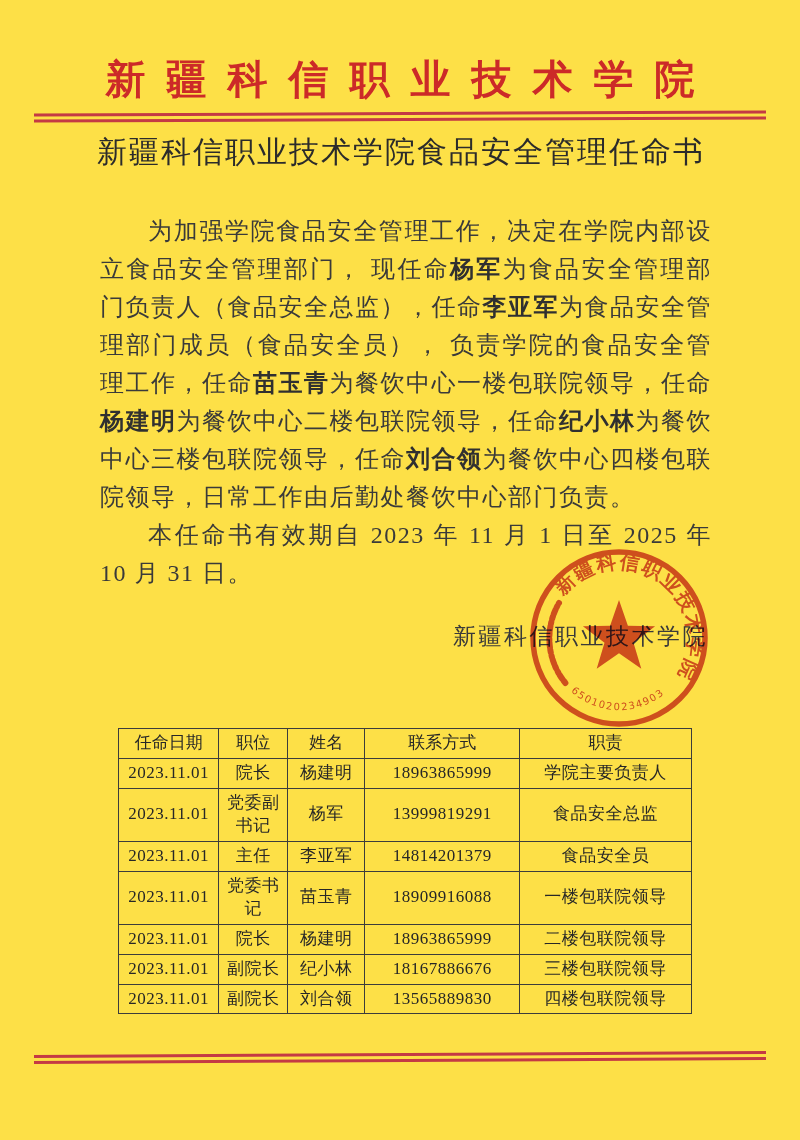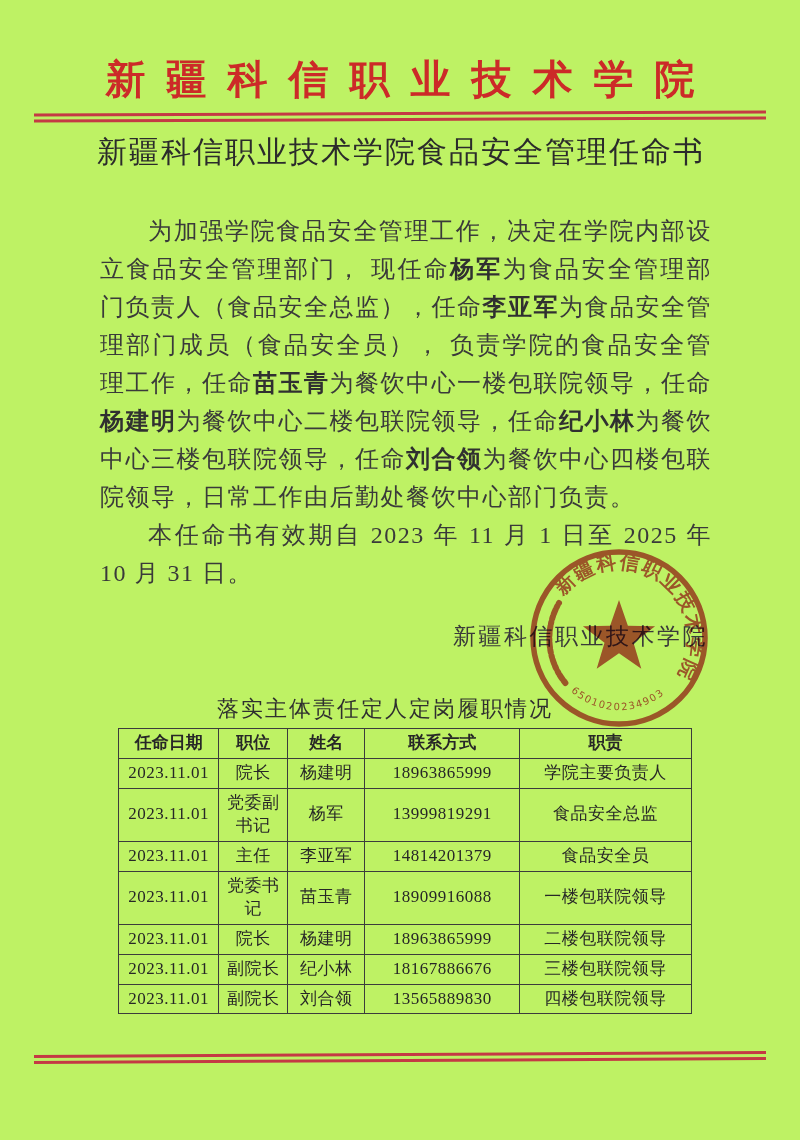--- a/index.html
+++ b/index.html
@@ -3,21 +3,21 @@
 <meta charset="utf-8">
 <style>
   * { margin: 0; padding: 0; box-sizing: border-box; }
   html, body { background: #ffffff; }
   body { font-family: "Liberation Serif", "DejaVu Serif", serif; }
   .page {
     position: relative;
     width: 800px;
     height: 1140px;
     margin: 0 auto;
-    background: #bef264;
+    background: #fde047;
     overflow: hidden;
     color: #333;
   }
   
   .letterhead {
     position: absolute;
     top: 52px; left: 0; width: 100%;
     text-align: center;
     font-size: 40px;
     font-weight: 700;
@@ -117,21 +117,21 @@
     color: #272727;
   }
   table.appointments th,
   table.appointments td {
     border: 1.5px solid #3c3c3c;
     text-align: center;
     vertical-align: middle;
     padding: 3px 2px;
     line-height: 1.35;
   }
-  table.appointments th { font-weight: 700; height: 30px; }
+  table.appointments th { font-weight: 400; height: 30px; }
   table.appointments td { height: 29px; letter-spacing: 0.5px; }
 </style>
 </head>
 <body>
 
 <div class="page">
 
   <div class="letterhead">新疆科信职业技术学院</div>
 
   <div class="rule-double rule-top"></div>
@@ -155,21 +155,20 @@
     <polygon points="95,57 103.9,82.7 131.1,83.3 109.5,99.7 117.3,125.7 95,110.2 72.7,125.7 80.5,99.7 58.9,83.3 86.1,82.7" fill="#c9414e"></polygon>
     <path d="M 41.4 140.0 A 70 70 0 0 1 35.0 60.0" fill="none" stroke="#c9414e" stroke-width="6" stroke-dasharray="3 2 5 2 2 3" stroke-linecap="round"></path>
     <text font-family="Liberation Serif, DejaVu Serif, serif" font-size="19.5" font-weight="700" fill="#c9414e" letter-spacing="2">
       <textPath href="#arcTop" startOffset="2">新疆科信职业技术学院</textPath>
     </text>
     <text font-family="DejaVu Sans, sans-serif" font-size="10" fill="#c9414e" letter-spacing="1.5">
       <textPath href="#arcBottom" startOffset="10">6501020234903</textPath>
     </text>
   </svg>
 
-  <div class="table-caption">落实主体责任定人定岗履职情况</div>
 
   <table class="appointments">
     <colgroup>
       <col style="width:17.5%">
         <col style="width:12%">
         <col style="width:13.5%">
         <col style="width:27%">
         <col style="width:30%">
     </colgroup>
     <thead>

